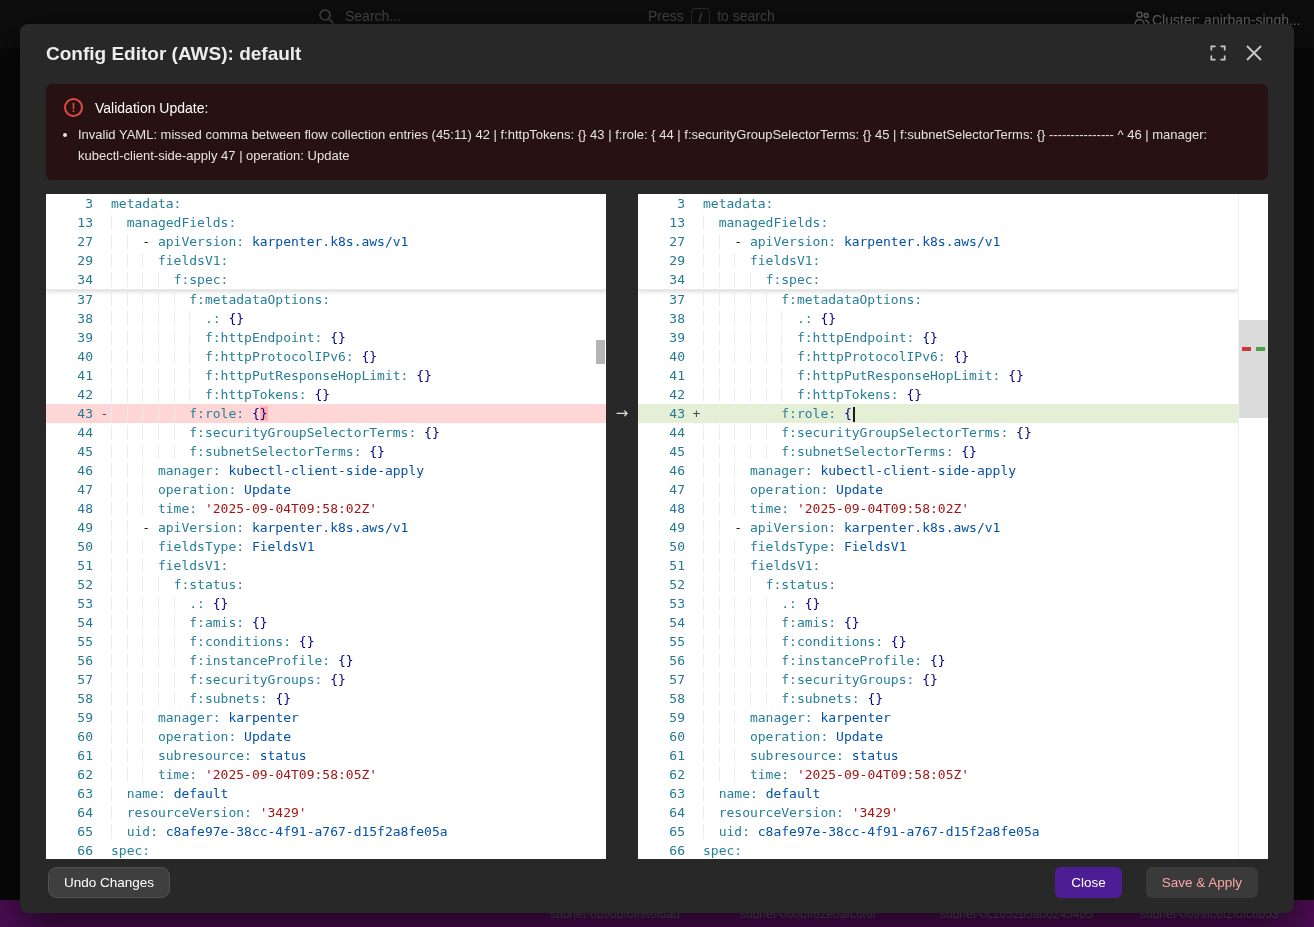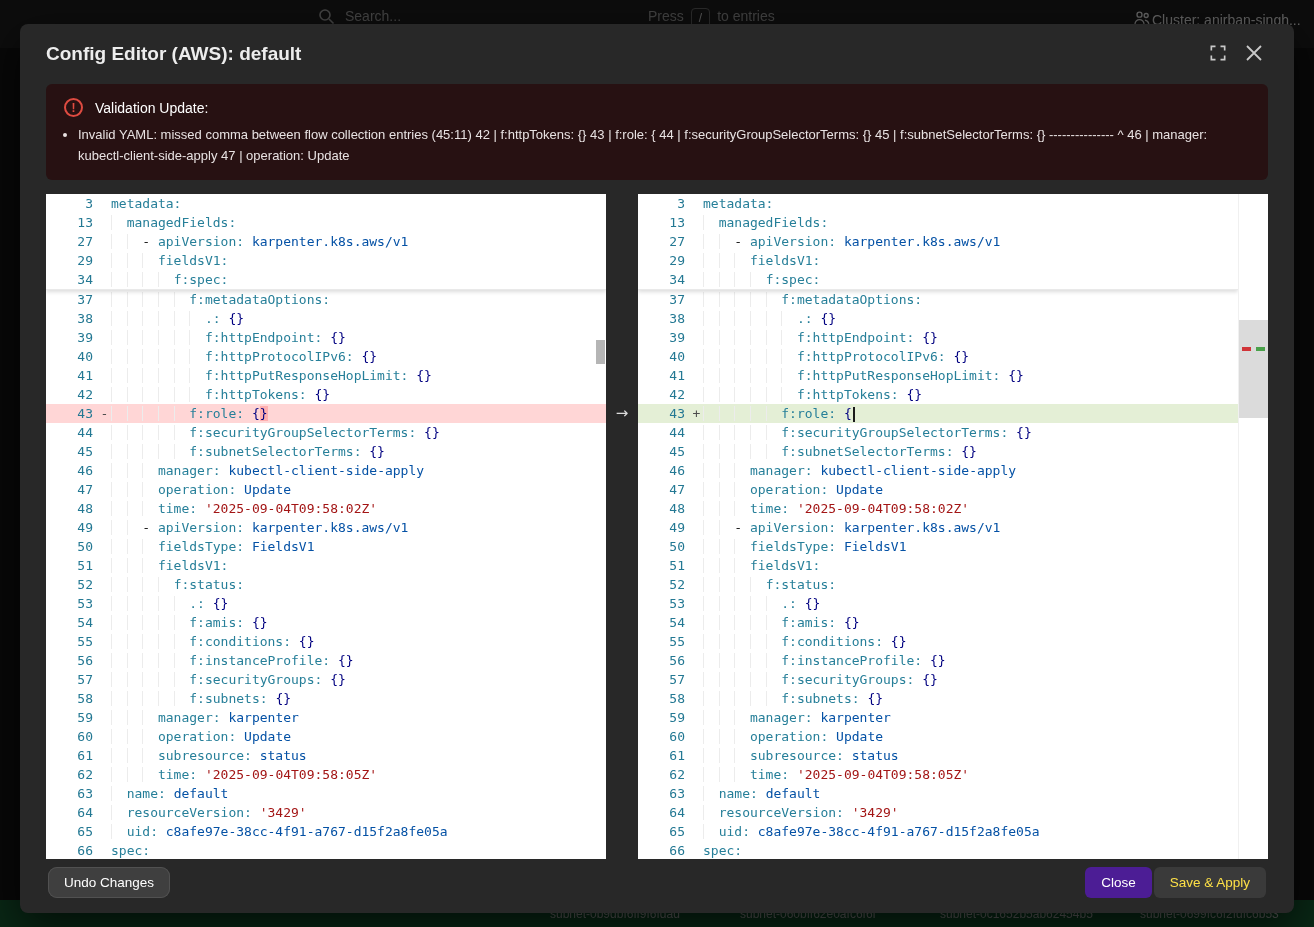--- a/index.html
+++ b/index.html
@@ -5,21 +5,21 @@
   *{margin:0;padding:0;box-sizing:border-box}
   html,body{width:1314px;height:927px;overflow:hidden;background:#121212;font-family:"Liberation Sans",sans-serif}
 
   
   .page{position:absolute;inset:0}
   .topbar{position:absolute;top:0;left:0;right:0;height:48px;background:#1d1d1d;color:#9e9e9e;font-size:14px;z-index:1}
   .search{position:absolute;left:318px;top:8px;display:flex;align-items:flex-start;gap:10px;color:#8f8f8f}
   .hint{position:absolute;left:648px;top:8px;color:#8a8a8a;display:flex;gap:7px;align-items:flex-start}
   .kbd{border:1px solid #5a5a5a;border-radius:4px;padding:0 7px;font-size:12px;color:#b5b5b5;line-height:18px}
   .cluster{position:absolute;right:6px;top:8px;display:flex;align-items:center;color:#cfcfcf;white-space:nowrap;overflow:hidden;width:176px}
-  .bottomstrip{position:absolute;left:0;right:0;bottom:0;height:27px;background:#14532d;color:#b9b9b9;font-size:12px;z-index:1}
+  .bottomstrip{position:absolute;left:0;right:0;bottom:0;height:27px;background:#a21caf;color:#b9b9b9;font-size:12px;z-index:1}
   .bcell{position:absolute;top:7px;white-space:nowrap}
   .overlay{position:absolute;inset:0;background:rgba(0,0,0,.52);z-index:3}
 
   
   .modal{position:absolute;left:20px;top:24px;width:1274px;height:889px;background:#282828;border-radius:8px;
          box-shadow:0 14px 44px rgba(0,0,0,.65);color:#e6e6e6;z-index:10}
   .mhead{display:flex;align-items:center;padding:16px 22px 12px 26px;height:56px}
   .mtitle{font-size:19px;font-weight:700;color:#ededed;flex:1}
   .icon-btn{background:none;border:0;color:#c9c9c9;cursor:pointer;width:36px;height:36px;display:flex;align-items:center;justify-content:center}
 
@@ -55,44 +55,44 @@
   .caret{display:inline-block;width:2px;height:15px;background:#1a1a1a;vertical-align:middle;margin-left:1px}
 
   .revert{position:absolute;top:210px;left:5px;width:22px;height:19px;background:none;border:0;color:#dcdcdc;
           font-size:15px;line-height:19px;cursor:pointer;font-family:"DejaVu Sans",sans-serif}
   .vthumb{position:absolute;right:1px;top:146px;width:9px;height:24px;background:rgba(90,90,90,.45)}
   .ov-slider{position:absolute;left:0;top:126px;width:100%;height:98px;background:rgba(125,125,125,.28)}
   .ov-del{position:absolute;left:3px;top:153px;width:9px;height:4px;background:#d13438}
   .ov-add{position:absolute;left:17px;top:153px;width:9px;height:4px;background:#4aa14a}
 
   
-  .mfoot{position:absolute;left:0;right:0;bottom:0;height:56px;display:flex;align-items:center;padding:0 28px 6px 28px}
+  .mfoot{position:absolute;left:0;right:0;bottom:0;height:56px;display:flex;align-items:center;padding:0 36px 6px 28px}
   .btn{border:0;border-radius:6px;font-size:13.5px;padding:8px 16px;cursor:pointer;font-family:"Liberation Sans",sans-serif}
   .btn-undo{background:#3f3f3f;color:#fff;border-radius:9px;box-shadow:0 0 0 1px #515151 inset}
   .btn-close{background:#4c1d95;color:#fff;margin-left:auto}
-  .btn-save{background:#3a3a3a;color:#fde047;margin-left:2px;cursor:default}
+  .btn-save{background:#3a3a3a;color:#fca5a5;margin-left:24px;cursor:default}
 </style>
 </head>
 <body>
 
 <div class="page">
   <div class="topbar">
     <div class="search">
       <span>
         <svg width="17" height="17" viewBox="0 0 17 17" fill="none" stroke="#8f8f8f" stroke-width="1.6">
           <circle cx="7" cy="7" r="5"></circle>
             <line x1="11" y1="11" x2="15.5" y2="15.5"></line>
         </svg>
       </span>
       <span>Search...</span>
     </div>
     <div class="hint">
       <span>Press</span>
       <span class="kbd">/</span>
-      <span>to entries</span>
+      <span>to search</span>
     </div>
     <div class="cluster">
       <span>
         <svg width="20" height="20" viewBox="0 0 24 24" fill="none" stroke="#cfcfcf" stroke-width="1.6">
           <circle cx="9" cy="8" r="3"></circle>
           <path d="M3.5 19c.6-3 2.8-5 5.5-5s4.9 2 5.5 5"></path>
           <circle cx="17" cy="9" r="2.4"></circle>
           <path d="M15.5 14.6c2.3.2 4.1 1.9 4.7 4.4"></path>
         </svg>
       </span>

